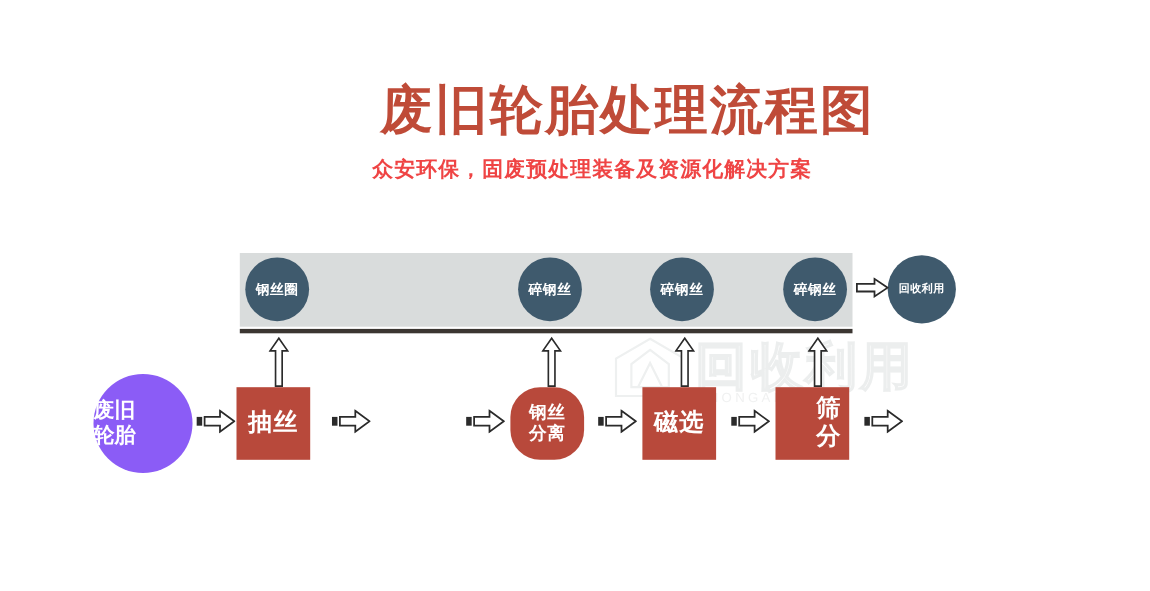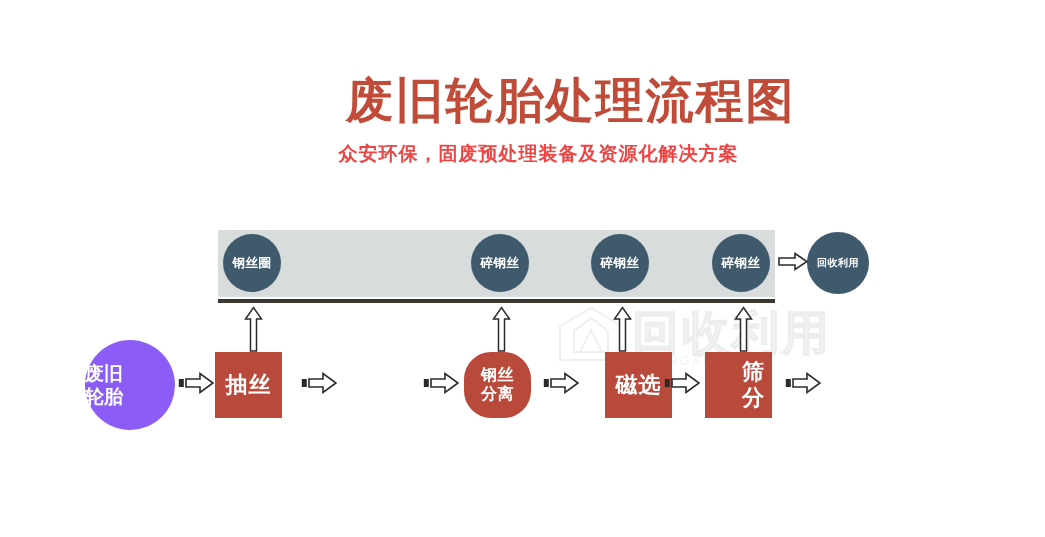--- a/index.html
+++ b/index.html
@@ -285,20 +285,20 @@
 
   <div class="pbox one-line" style="left:215px;">
     <span>抽丝</span>
   </div>
   <div class="pbox two-line" style="left:464px;border-radius:27px;">
     <div>
       <div>钢丝</div>
       <div>分离</div>
     </div>
   </div>
-  <div class="pbox one-line" style="left:584px;margin-left:21px;">
+  <div class="pbox one-line" style="left:584px;">
     <span>磁选</span>
   </div>
   <div class="pbox one-line" style="left:705px;padding-left:30px;">
     <span>筛分</span>
   </div>
 
 </div>
 
 </body></html>

